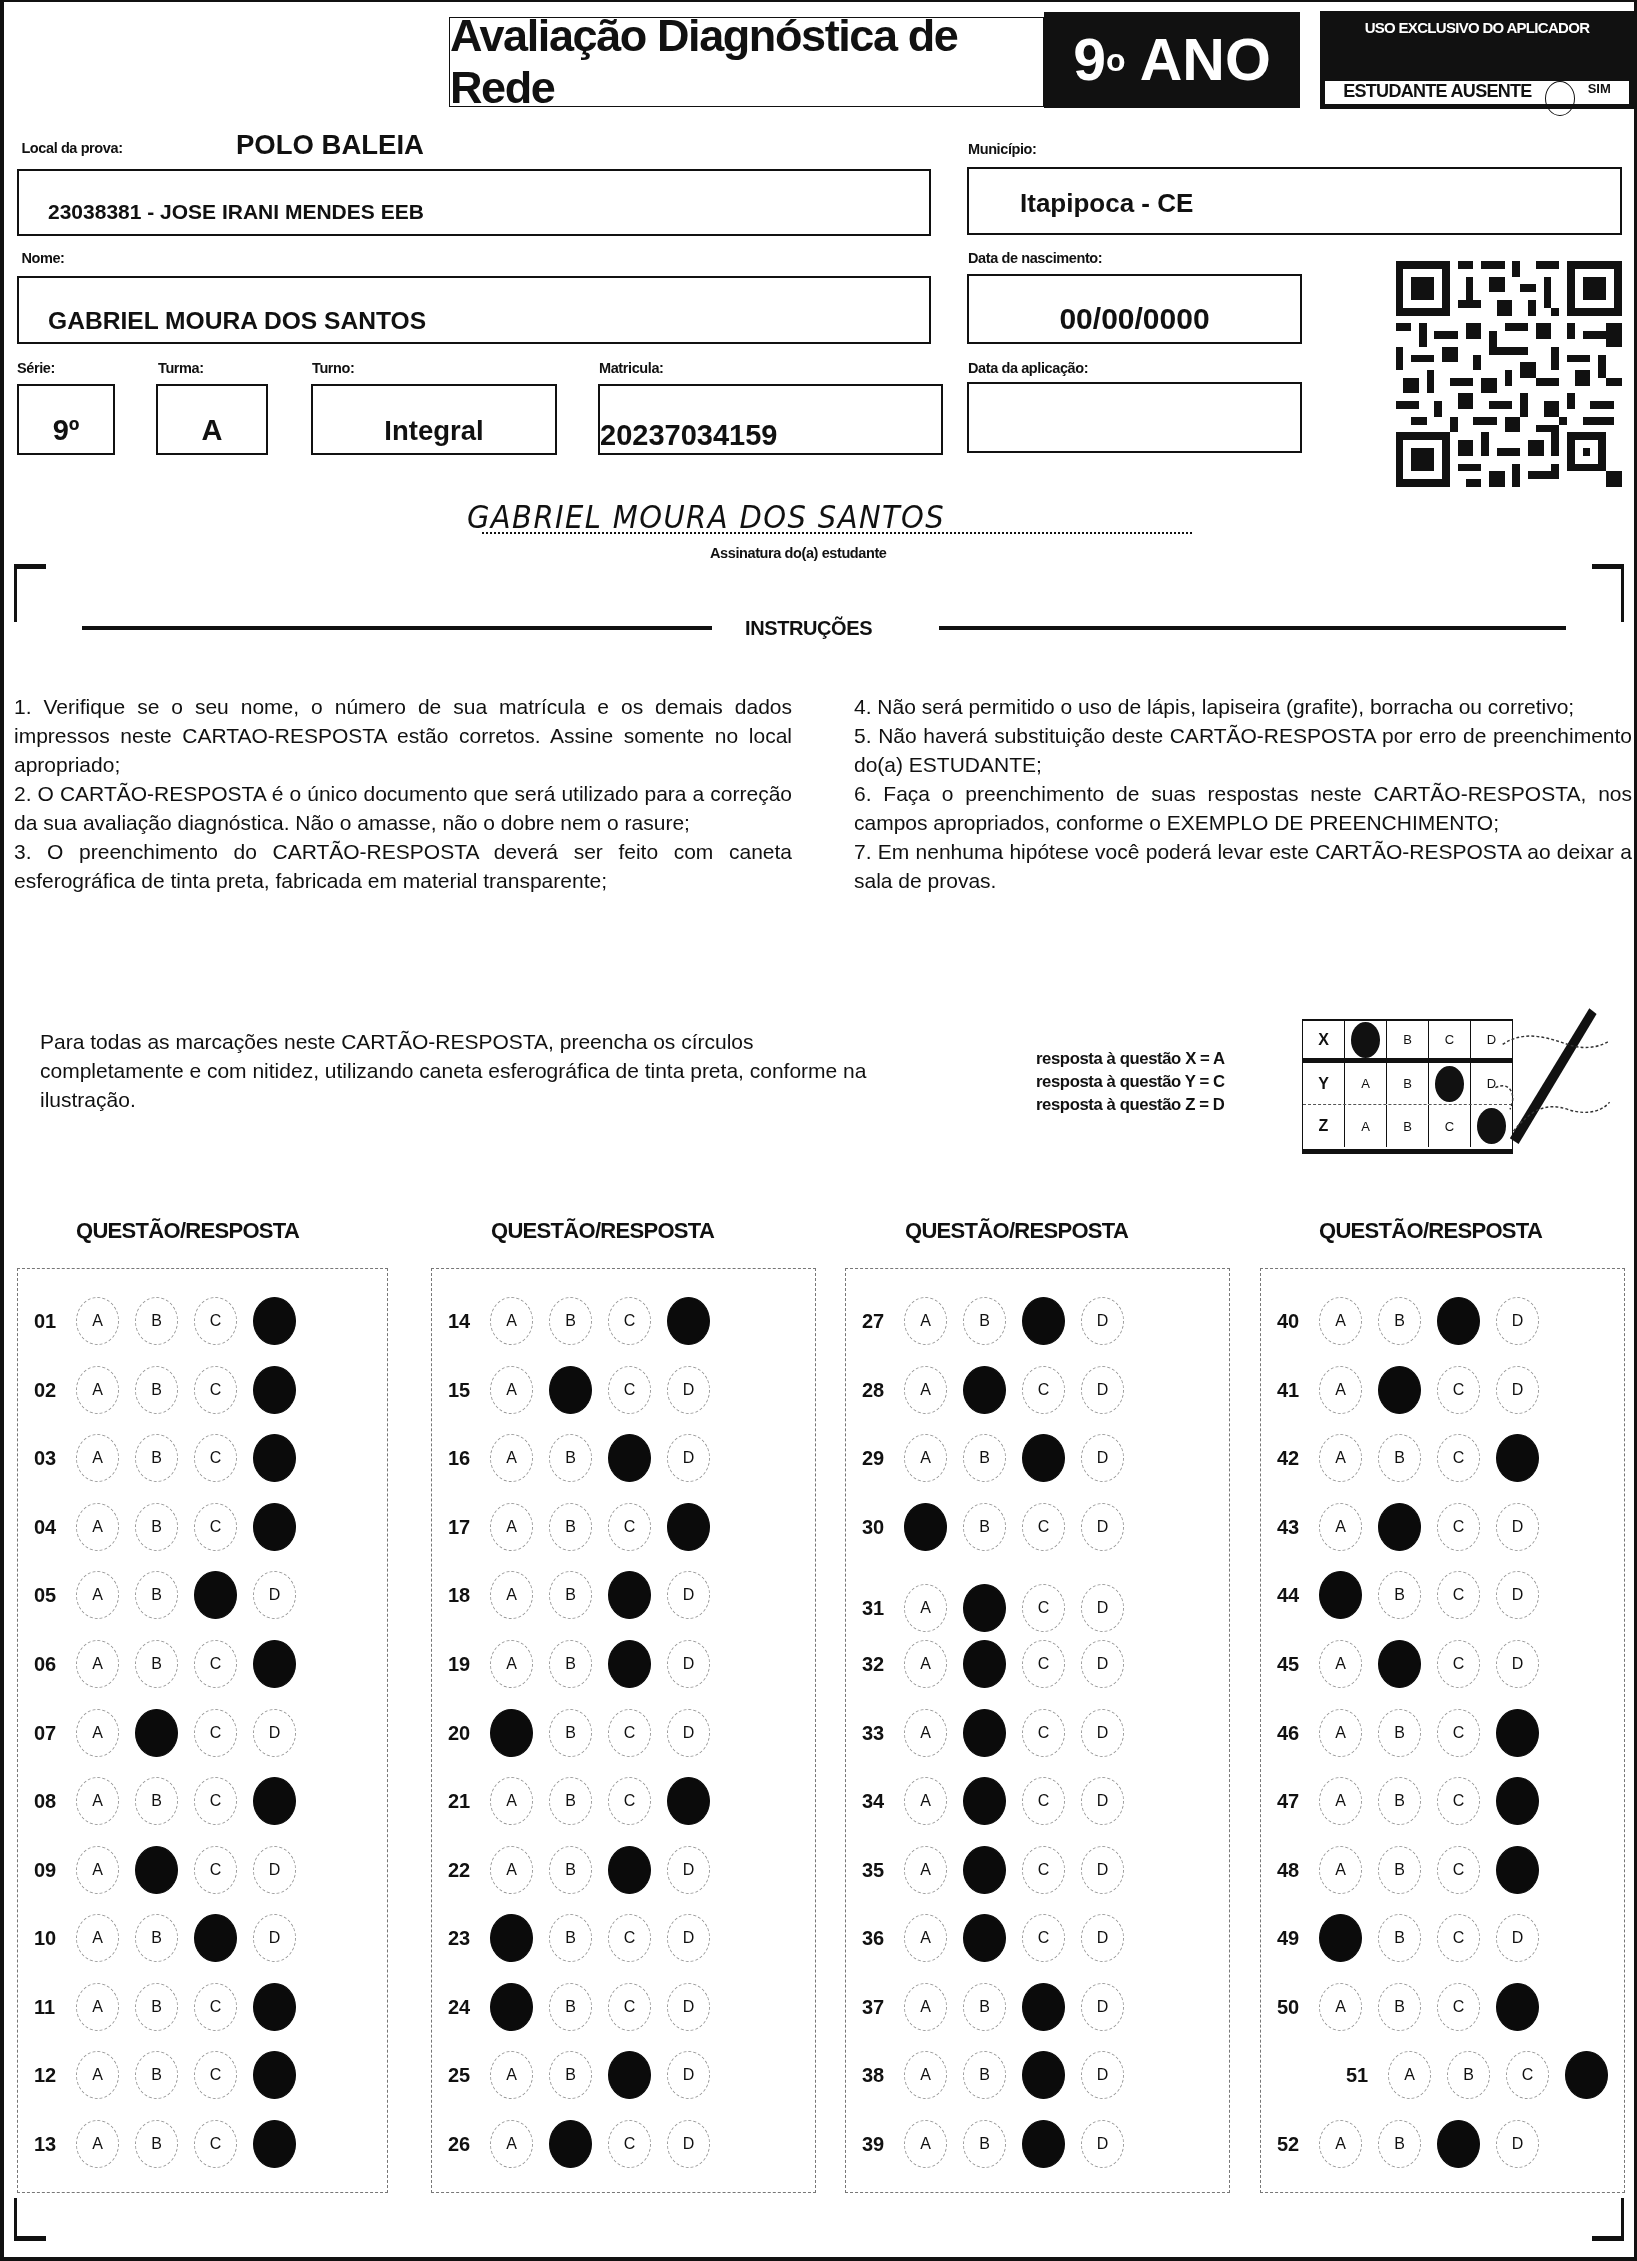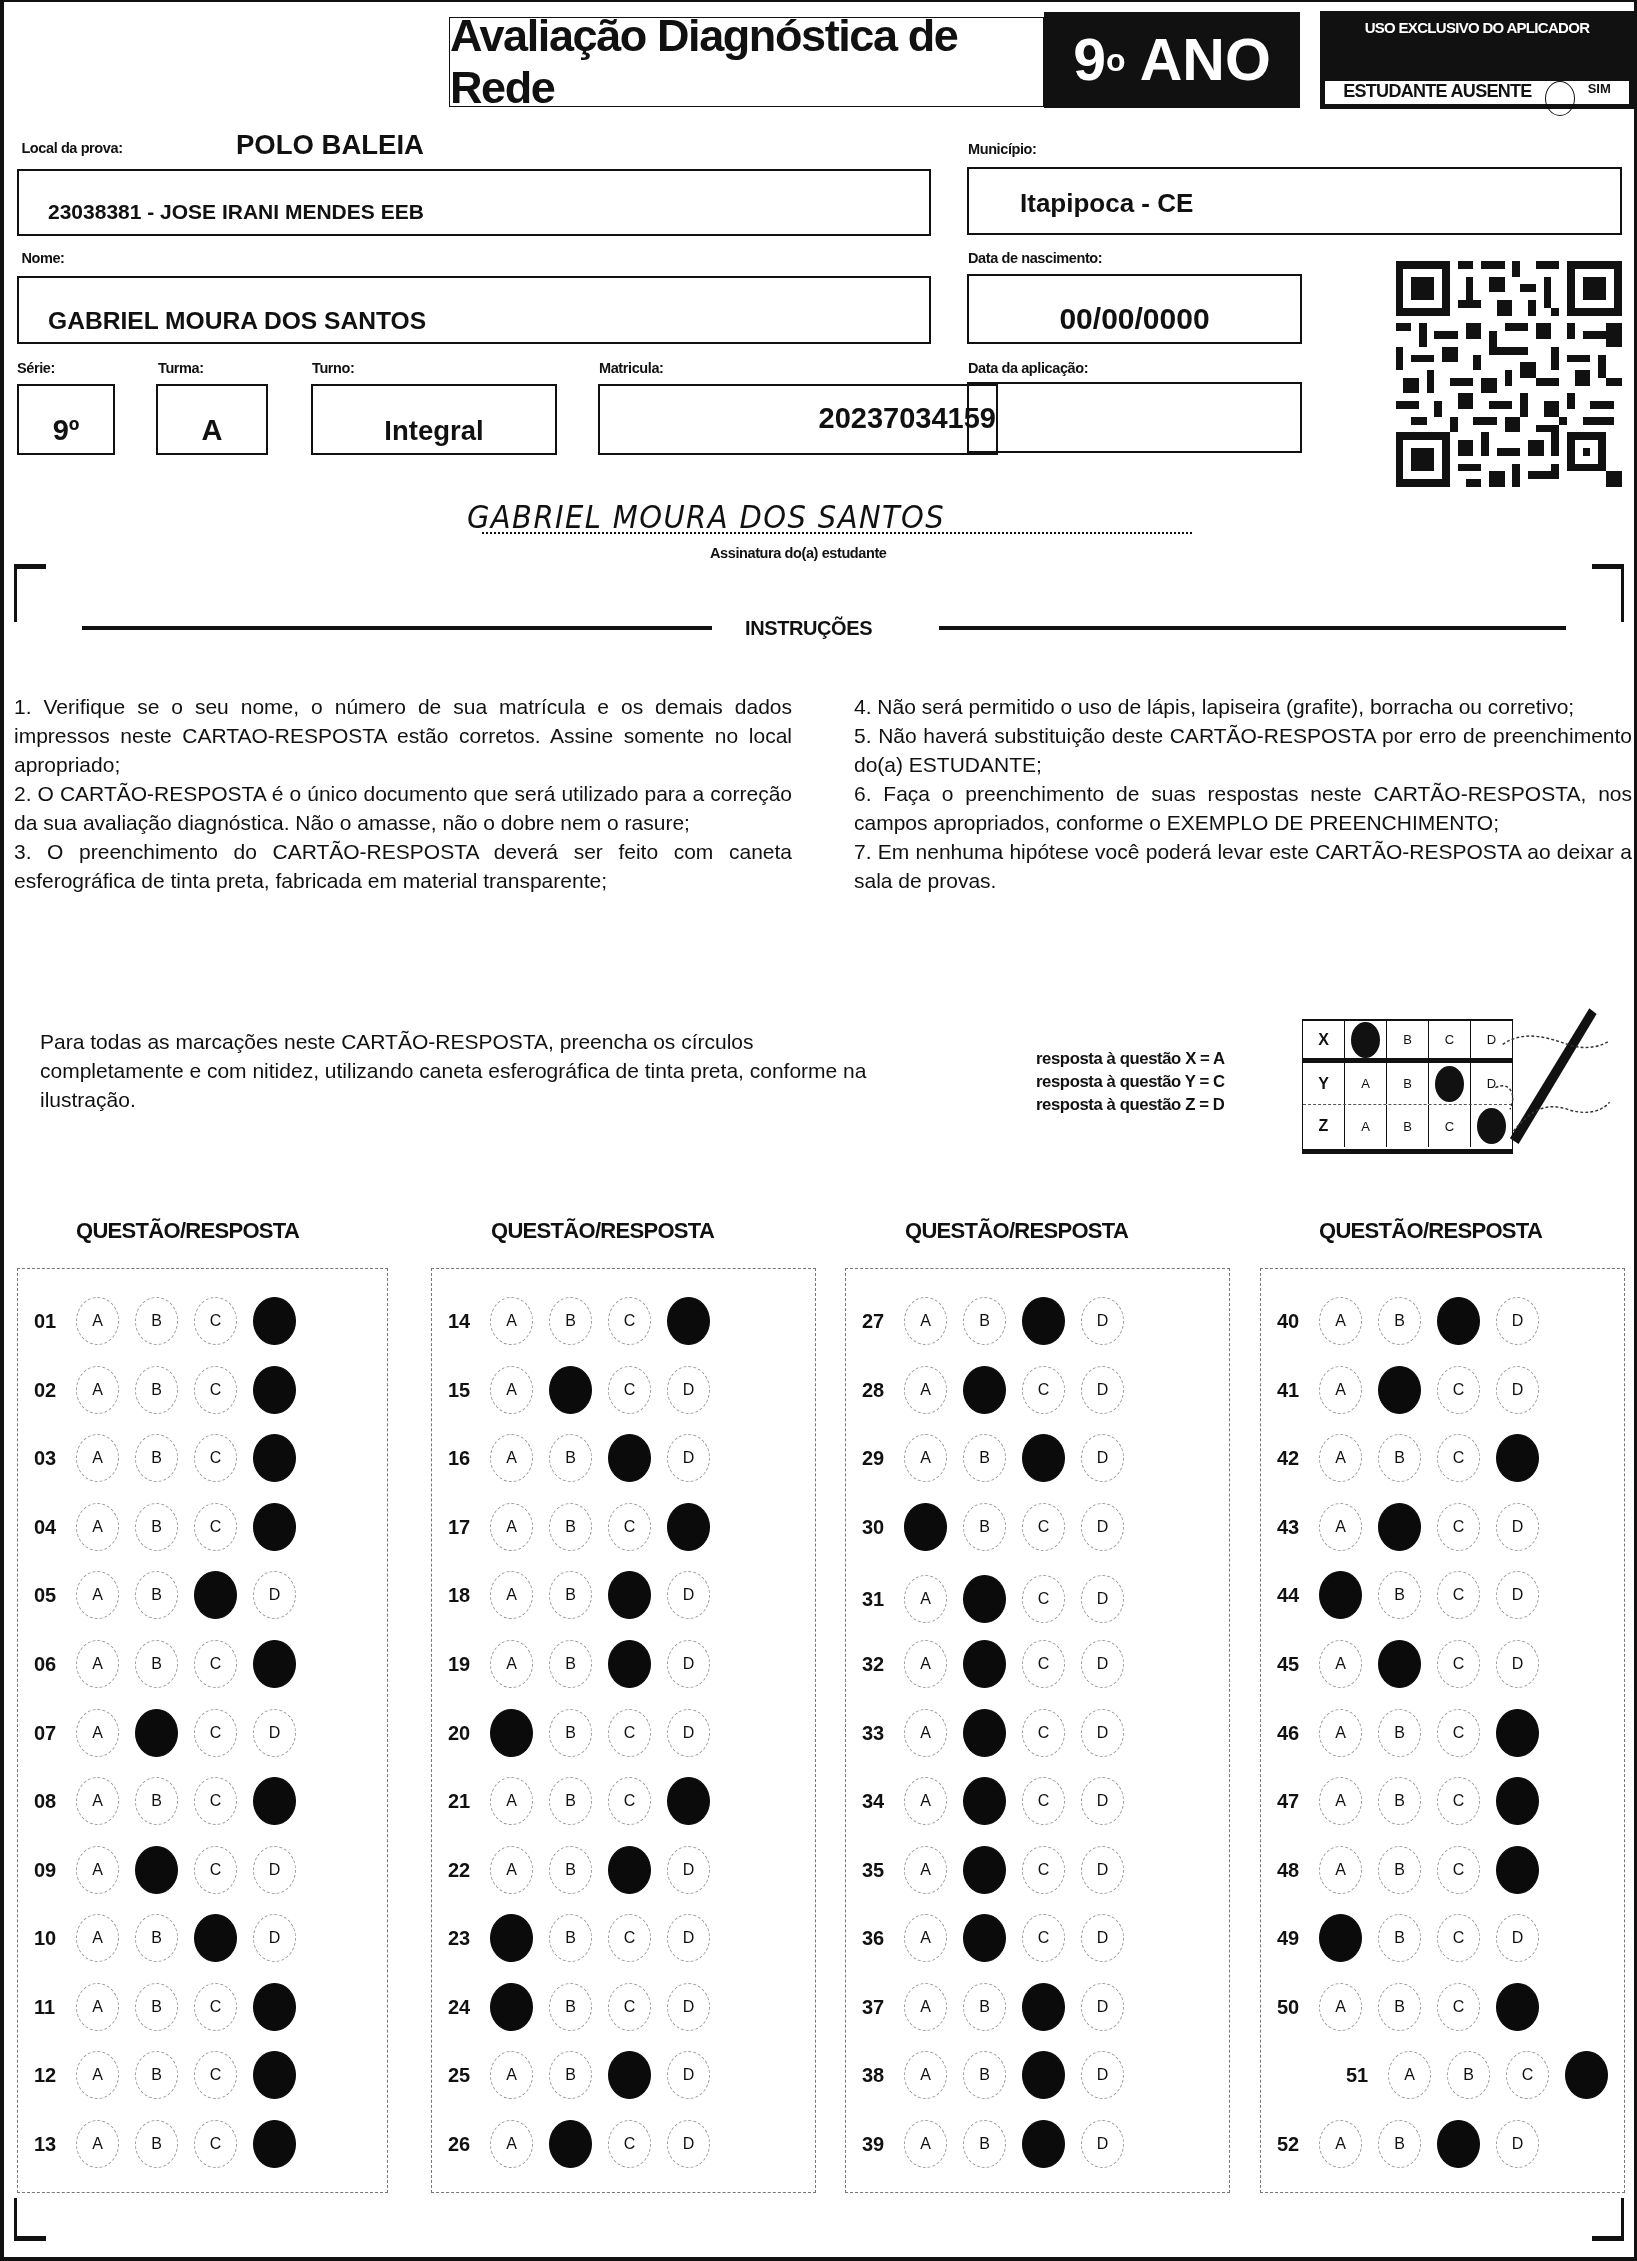--- a/index.html
+++ b/index.html
@@ -118,21 +118,21 @@
   <div class="fbox" style="left:152px; top:382px; width:112px; height:71px; justify-content:center; padding-bottom:5.8px;">
     <span style="font-size:29px;">A</span>
   </div>
 
   <div class="lbl" style="left:308px; top:358px;">Turno:</div>
   <div class="fbox" style="left:307px; top:382px; width:246px; height:71px; justify-content:center; padding-bottom:5.8px;">
     <span style="font-size:27.5px;">Integral</span>
   </div>
 
   <div class="lbl" style="left:595px; top:358px;">Matricula:</div>
-  <div class="fbox" style="left:594px; top:382px; width:400px; height:71px; justify-content:flex-end; padding-bottom:18px;">
+  <div class="fbox" style="left:594px; top:382px; width:345px; height:71px; justify-content:flex-start; padding-bottom:1px;">
     <span style="font-size:29px;">20237034159</span>
   </div>
 
   <div class="lbl" style="left:964px; top:358px;">Data da aplicação:</div>
   <div class="fbox" style="left:963px; top:380px; width:335px; height:71px;">
     <span></span>
   </div>
 
   <svg class="qr" viewBox="0 0 29 29" shape-rendering="crispEdges">
     <rect width="29" height="29" fill="#fff"></rect>
@@ -491,21 +491,21 @@
           <div class="bubble filled">C</div>
           <div class="bubble">D</div>
         </div>
         <div class="ans-row" style="top: 229px;">
           <div class="qnum">30</div>
           <div class="bubble filled">A</div>
           <div class="bubble">B</div>
           <div class="bubble">C</div>
           <div class="bubble">D</div>
         </div>
-        <div class="ans-row" style="top: 301px;">
+        <div class="ans-row" style="top: 310px;">
           <div class="qnum">31</div>
           <div class="bubble">A</div>
           <div class="bubble filled">B</div>
           <div class="bubble">C</div>
           <div class="bubble">D</div>
         </div>
         <div class="ans-row" style="top: 366px;">
           <div class="qnum">32</div>
           <div class="bubble">A</div>
           <div class="bubble filled">B</div>

